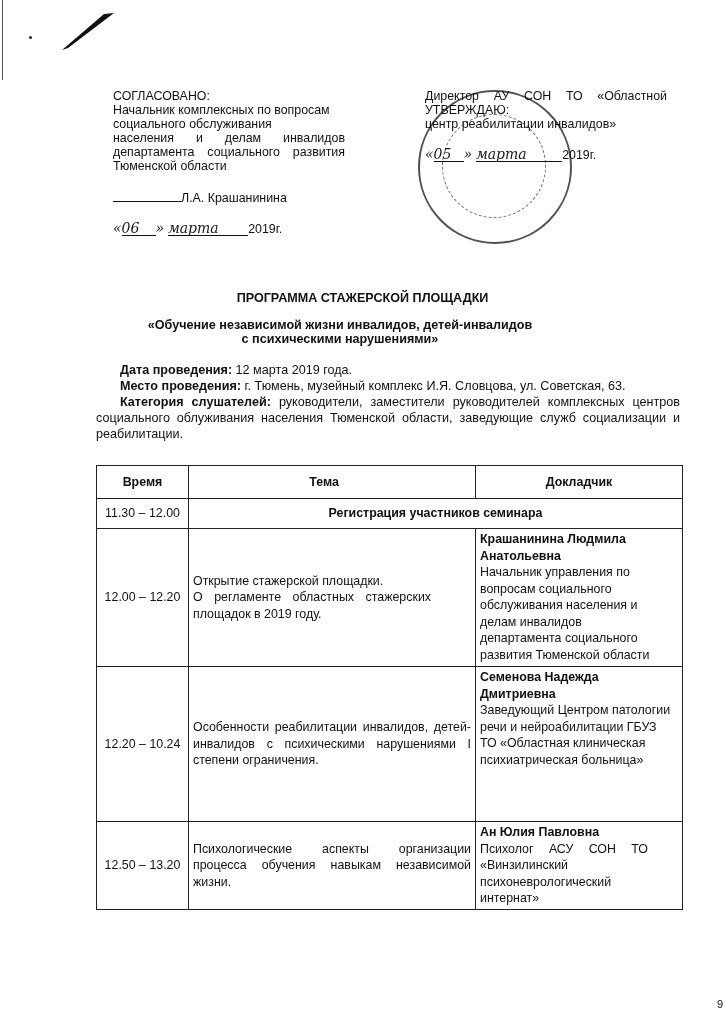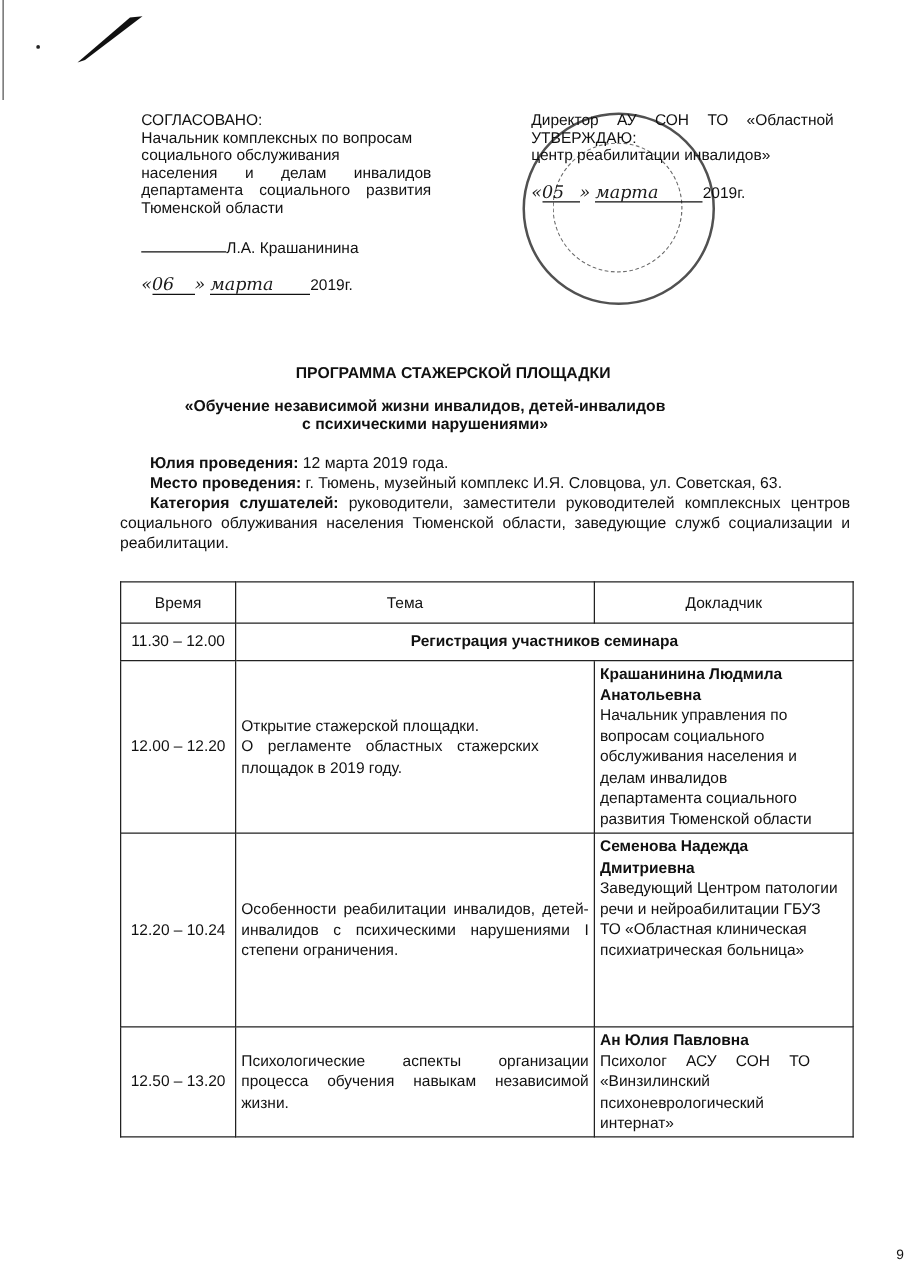--- a/index.html
+++ b/index.html
@@ -38,21 +38,21 @@
     #doc-subtitle { left: 0; width: 680px; top: 318px; text-align: center; font-weight: bold; font-size: 12.6px; line-height: 14px; }
 
     
     #info { left: 96px; top: 362px; width: 584px; line-height: 16px; font-size: 12.6px; }
     #info p { margin: 0; text-indent: 24px; text-align: justify; }
     #info p.last { text-align-last: left; }
 
     
     #program-table { left: 96px; top: 465px; width: 586px; border-collapse: collapse; table-layout: fixed; }
     #program-table td, #program-table th { border: 1.5px solid #222; padding: 2px 4px; vertical-align: middle; font-size: 12.4px; line-height: 16.5px; }
-    #program-table th { font-weight: normal; height: 28px; text-align: center; }
+    #program-table th { font-weight: bold; height: 28px; text-align: center; }
     .col-time { width: 90px; text-align: center; white-space: nowrap; }
     .col-topic { text-align: justify; }
     .col-speaker { vertical-align: top !important; text-align: left; }
     .speaker-name { font-weight: bold; display:block; }
     .center-bold { text-align: center; font-weight: bold; }
     .just { text-align: justify; text-align-last: left; }
   </style>
 </head>
 <body>
 
@@ -101,21 +101,21 @@
   </div>
 </div>
 
 <div id="doc-title" class="abs">ПРОГРАММА СТАЖЕРСКОЙ ПЛОЩАДКИ</div>
 <div id="doc-subtitle" class="abs">
   <div>«Обучение независимой жизни инвалидов, детей-инвалидов</div>
   <div>с психическими нарушениями»</div>
 </div>
 
 <div id="info" class="abs">
-  <p><span class="b">Юлия проведения:</span><span> 12 марта 2019 года.</span></p>
+  <p><span class="b">Дата проведения:</span><span> 12 марта 2019 года.</span></p>
   <p><span class="b">Место проведения:</span><span> г. Тюмень, музейный комплекс И.Я. Словцова, ул. Советская, 63.</span></p>
   <p class="last"><span class="b">Категория слушателей:</span><span> руководители, заместители руководителей комплексных центров социального облуживания населения Тюменской области, заведующие служб социализации и реабилитации.</span></p>
 </div>
 
 <table id="program-table" class="abs">
   <colgroup>
     <col style="width:92px">
     <col style="width:287px">
     <col style="width:207px">
   </colgroup>

